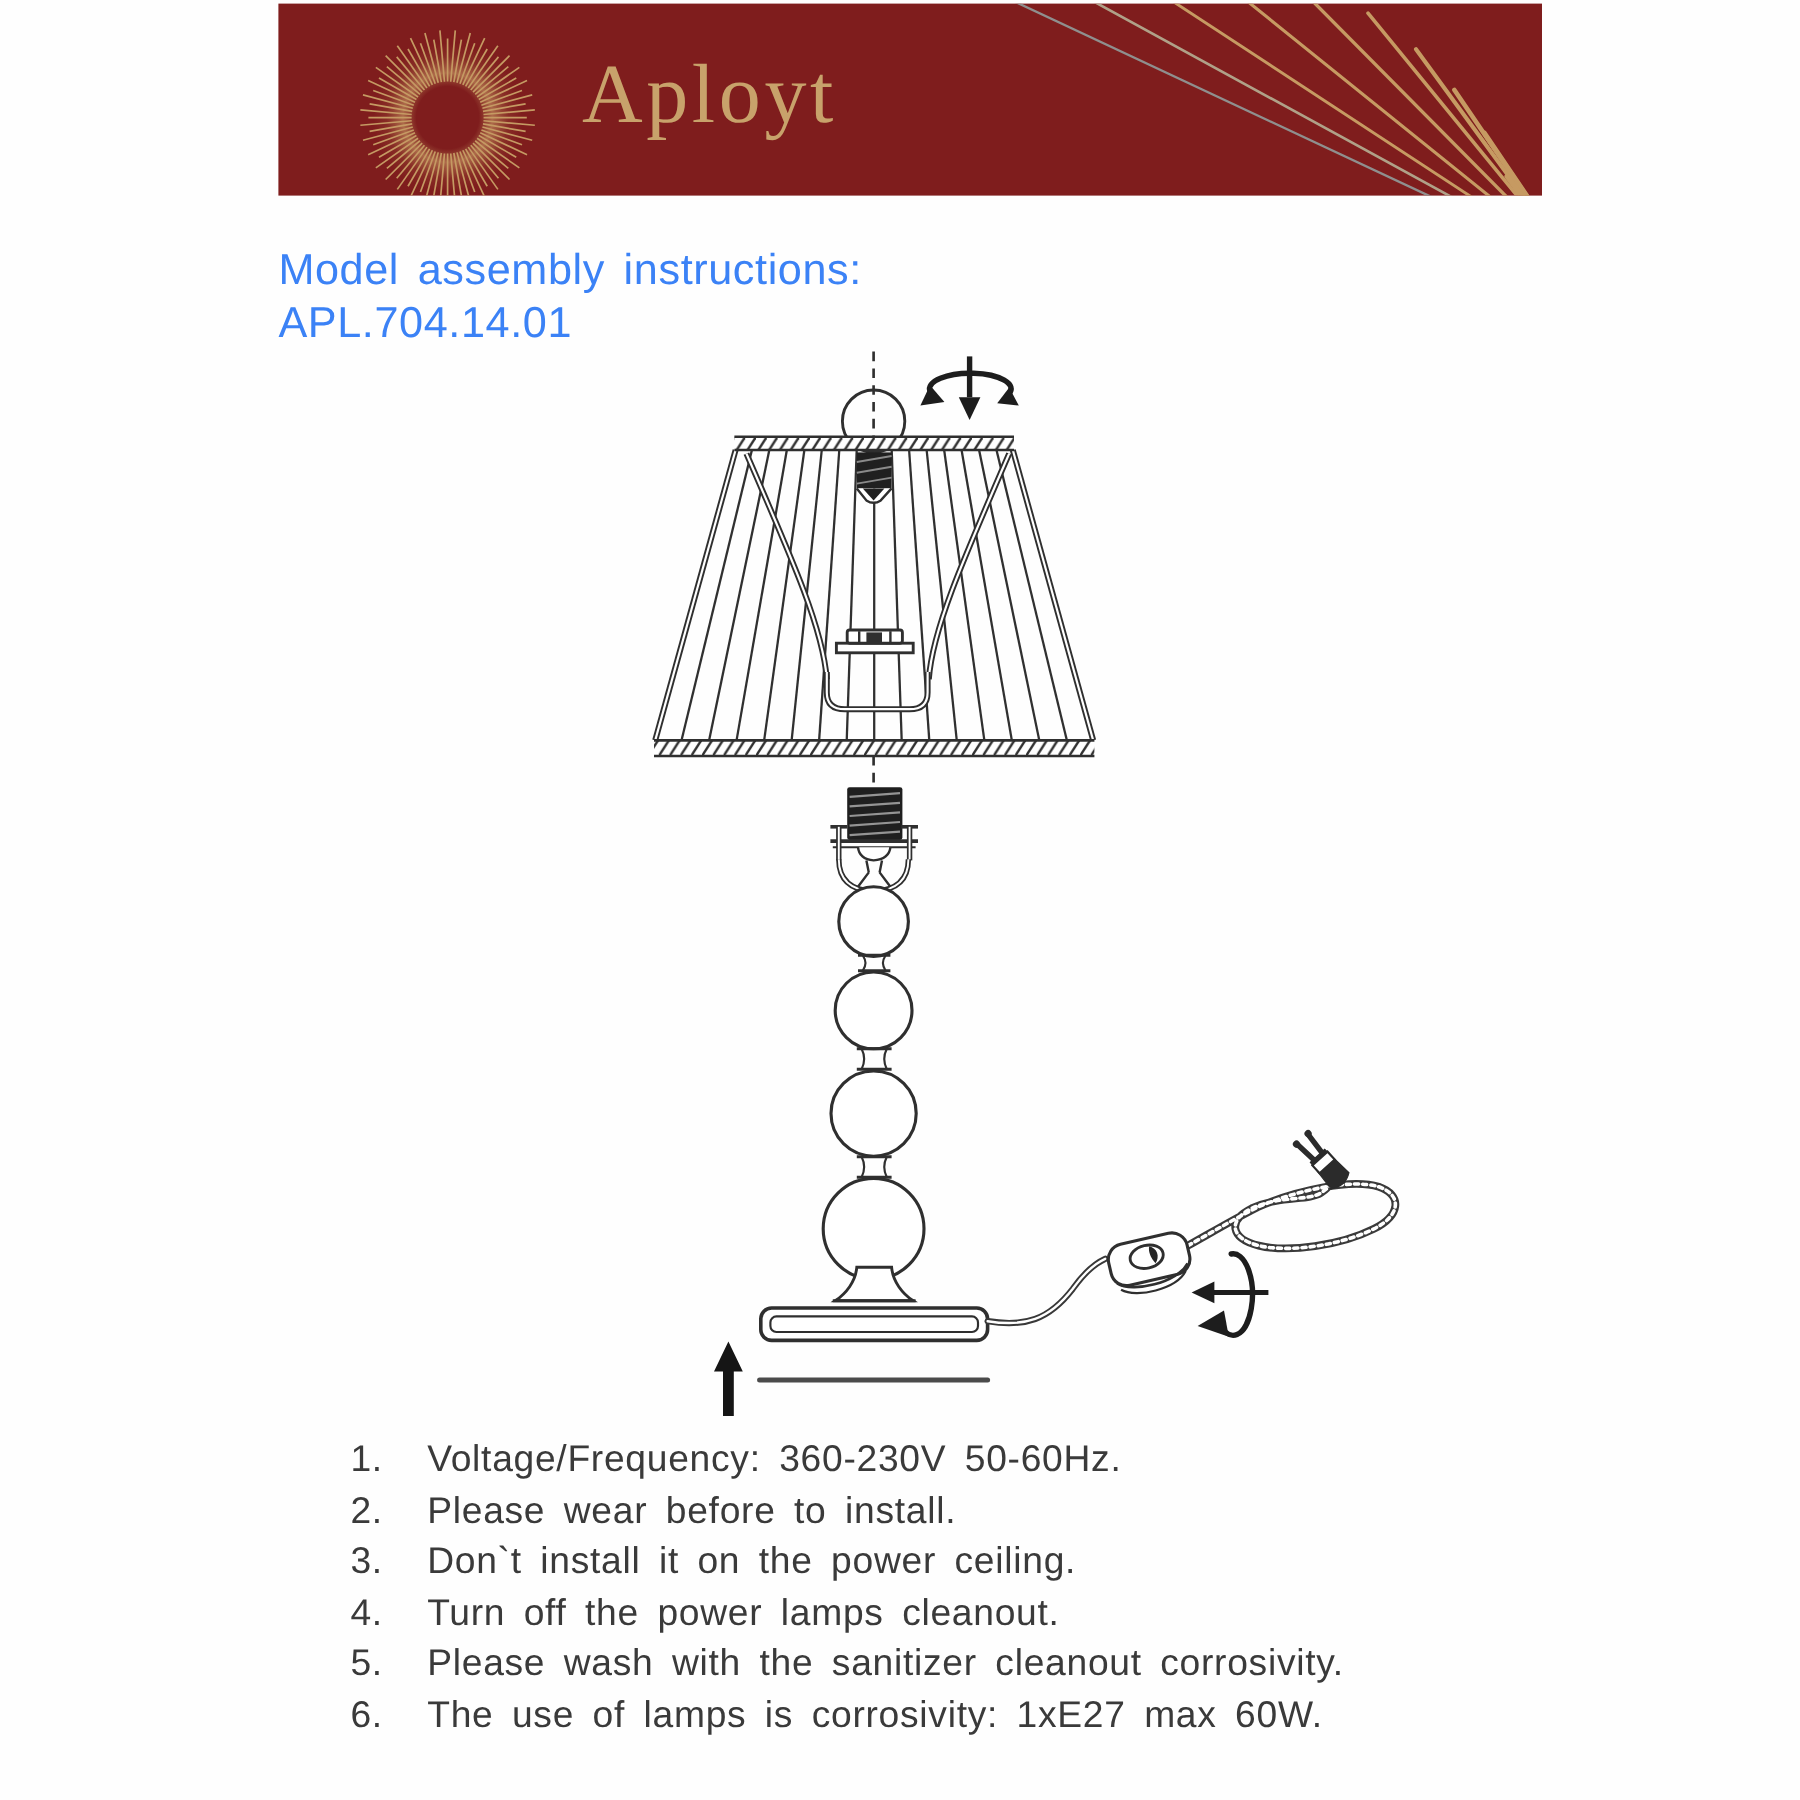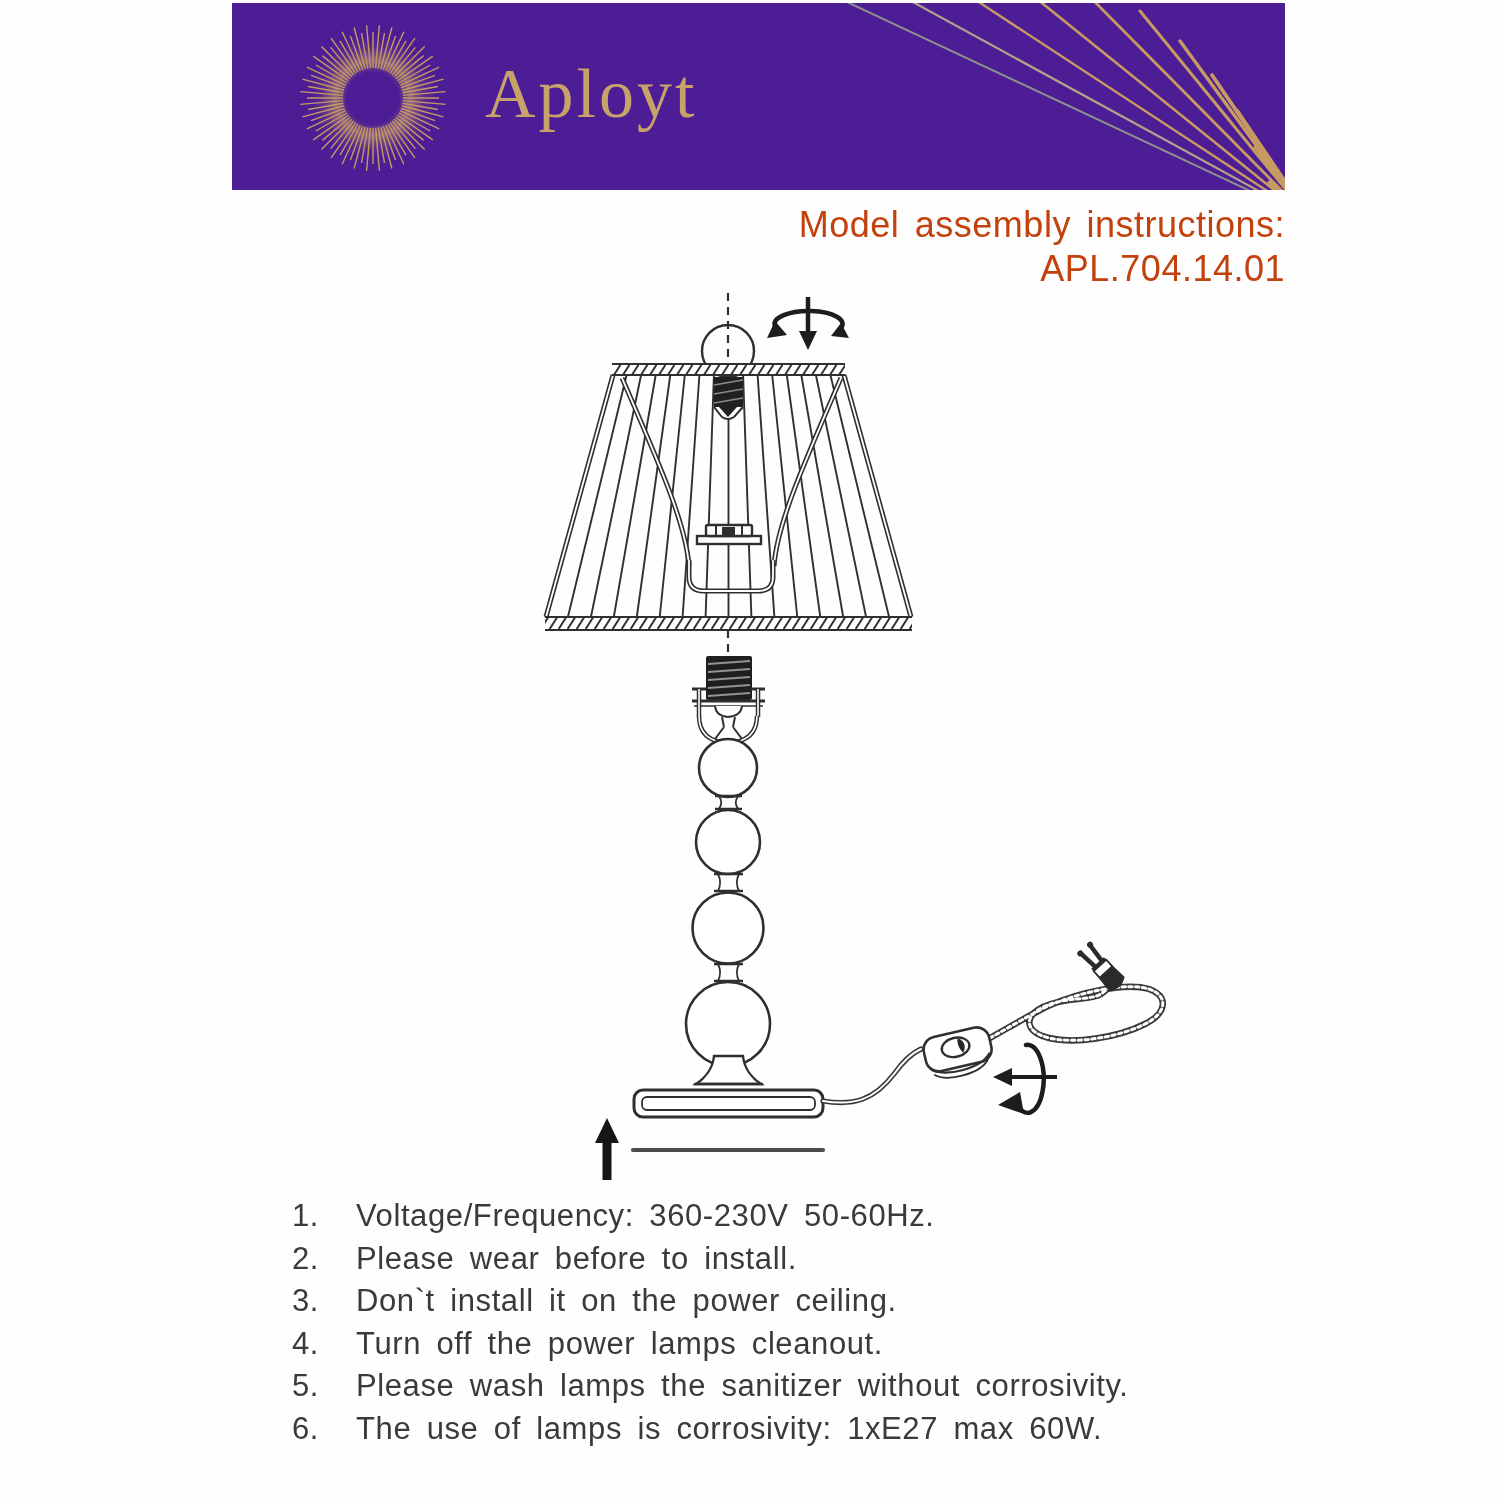--- a/index.html
+++ b/index.html
@@ -1,25 +1,25 @@
 <!DOCTYPE html>
 <html><head>
 <meta charset="utf-8">
 <style>
   html,body{margin:0;padding:0;background:#fefefe;}
   .page{position:relative;width:1500px;height:1500px;background:#fefefe;overflow:hidden;
         font-family:"Liberation Sans", sans-serif;}
   
-  .banner{position:absolute;left:232px;top:3px;width:1053px;height:187px;background:#4c1d95;overflow:hidden;}
+  .banner{position:absolute;left:232px;top:3px;width:1053px;height:160px;background:#7f1d1d;overflow:hidden;}
   .banner svg{position:absolute;left:0;top:0;}
   .brand{position:absolute;left:253px;top:50%;transform:translateY(-54%);
          font-family:"Liberation Serif", serif;font-size:70px;font-weight:400;
          letter-spacing:3px;color:#c8a26b;}
   
-  .title-block{position:absolute;left:232px;top:203px;width:1053px;text-align:right;color:#c2410c;}
+  .title-block{position:absolute;left:232px;top:203px;width:1053px;text-align:left;color:#3b82f6;}
   .title-line{font-size:36px;line-height:44px;letter-spacing:.5px;word-spacing:.14em;}
   
   .diagram{position:absolute;left:0;top:0;width:1500px;height:1500px;}
   
   .instructions{position:absolute;left:292px;top:1195px;width:1010px;color:#3a3a3a;}
   .inst-row{display:flex;font-size:31px;line-height:42.5px;letter-spacing:.6px;word-spacing:.2em;}
   .inst-num{flex:0 0 64px;}
   .inst-text{flex:1;}
 </style>
 </head>
@@ -309,21 +309,21 @@
     <div class="inst-row">
       <span class="inst-num">3.</span>
       <span class="inst-text">Don`t install it on the power ceiling.</span>
     </div>
     <div class="inst-row">
       <span class="inst-num">4.</span>
       <span class="inst-text">Turn off the power lamps cleanout.</span>
     </div>
     <div class="inst-row">
       <span class="inst-num">5.</span>
-      <span class="inst-text">Please wash lamps the sanitizer without corrosivity.</span>
+      <span class="inst-text">Please wash with the sanitizer cleanout corrosivity.</span>
     </div>
     <div class="inst-row">
       <span class="inst-num">6.</span>
       <span class="inst-text">The use of lamps is corrosivity: 1xE27 max 60W.</span>
     </div>
   </div>
 
 </div>
 
 </body></html>

